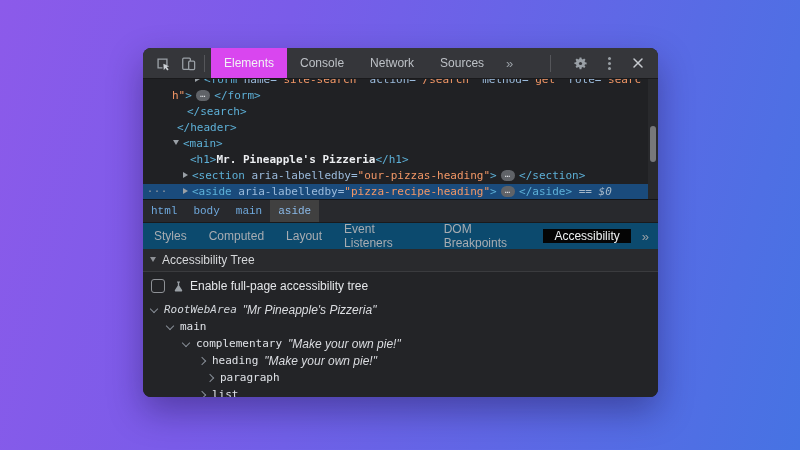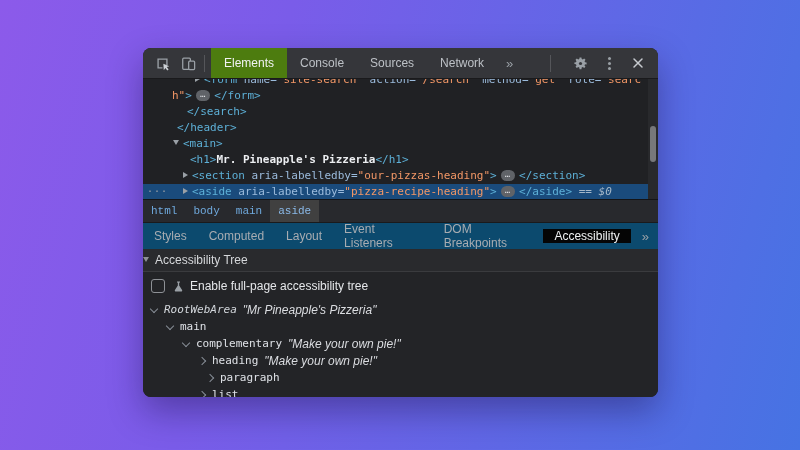--- a/index.html
+++ b/index.html
@@ -17,21 +17,21 @@
   
   .toolbar{
     height:30px;flex:0 0 30px;background:#35363a;display:flex;align-items:center;
     border-bottom:1px solid #1a1a1c;
   }
   .tb-icons{display:flex;align-items:center;gap:6px;padding:0 6px 0 9px;}
   .tb-icon{width:20px;height:20px;display:flex;align-items:center;justify-content:center;border-radius:3px;}
   .vdiv{width:1px;height:17px;background:#55565a;flex:0 0 1px;}
   .tabs1{display:flex;align-items:stretch;height:100%;margin-left:6px;}
   .tab1{display:flex;align-items:center;padding:0 13px;font-size:12px;color:#bdc1c6;cursor:default;}
-  .tab1.active{background:#4d7c0f;color:#f1f3f4;}
+  .tab1.active{background:#d946ef;color:#f1f3f4;}
   .more-chev{font-size:13px;color:#9aa0a6;padding:0 9px;display:flex;align-items:center;}
   .tb-right{margin-left:auto;display:flex;align-items:center;gap:0;padding-right:10px;}
   .tb-right .vdiv{margin-right:10px;}
   .tb-right .tb-icon{margin-left:9px;}
   .kebab{display:flex;flex-direction:column;gap:2px;}
   .kebab i{width:3px;height:3px;border-radius:50%;background:#9aa0a6;}
   
   .code{
     position:relative;height:120px;flex:0 0 120px;background:#202124;overflow:hidden;
     font-family:"DejaVu Sans Mono","Liberation Mono",monospace;font-size:11px;
@@ -60,21 +60,21 @@
   .crumb{display:flex;align-items:center;padding:0 8px;font-size:11px;color:#6fa9dd;cursor:default;font-family:Liberation Mono, monospace;}
   .crumb.active{background:#404040;color:#8ab9e8;}
   
   .tabs2{height:26px;flex:0 0 26px;background:#0c4a6e;display:flex;align-items:center;border-top:1px solid #1a1a1c;}
   .tab2{display:flex;align-items:center;padding:0 11px;font-size:12px;color:#a8acb1;cursor:default;}
   .tab2.active{background:#050505;color:#f1f3f4;}
   .tabs2 .more-chev{margin-left:2px;}
   
   .sec-header{
     height:22px;flex:0 0 22px;background:#292a2d;border-bottom:1px solid #3a3b3e;
-    display:flex;align-items:center;font-size:12px;color:#d5d7da;
+    display:flex;align-items:center;padding-left:7px;font-size:12px;color:#d5d7da;
   }
   .sec-header .tri.expanded{border-top-color:#8e9196;margin-right:6px;}
   .a11y{flex:1;background:#232427;overflow:hidden;}
   .chk-row{height:24px;display:flex;align-items:center;padding-left:8px;margin-top:2px;text-align:center;}
   .checkbox{width:12px;height:12px;border:1.5px solid #8e9196;border-radius:3px;background:transparent;flex:0 0 12px;}
   .flask{margin:0 5px 0 7px;display:flex;align-items:center;}
   .chk-label{font-size:12px;color:#e4e6e9;}
   .tree{padding-top:3px;}
   .trow{height:17px;display:flex;align-items:center;font-size:11px;}
   .chev{width:5px;height:5px;border-right:1.5px solid #868d96;border-bottom:1.5px solid #868d96;display:inline-block;flex:0 0 5px;margin-right:7px;}
@@ -101,22 +101,22 @@
         <svg width="17" height="17" viewBox="0 0 20 20">
           <rect x="3.2" y="3.8" width="9" height="13" rx="1.2" fill="none" stroke="#9aa0a6" stroke-width="1.5"></rect>
           <rect x="10.2" y="7.2" width="7" height="10" rx="1.2" fill="#35363a" stroke="#9aa0a6" stroke-width="1.5"></rect>
         </svg>
       </div>
     </div>
     <div class="vdiv"></div>
     <div class="tabs1" id="tabs1">
         <div class="tab1 active">Elements</div>
         <div class="tab1">Console</div>
+        <div class="tab1">Network</div>
         <div class="tab1">Sources</div>
-        <div class="tab1">Network</div>
       </div>
     <div class="more-chev">»</div>
     <div class="tb-right">
       <div class="vdiv"></div>
       <div class="tb-icon">
         <svg width="15" height="15" viewBox="0 0 16 16">
           <path fill="#9aa0a6" d="M14.5 9.1l-1.7-.3c-.1.4-.3.8-.5 1.2l1 1.4-1.4 1.4-1.4-1c-.4.2-.8.4-1.2.5l-.3 1.7H7l-.3-1.7c-.4-.1-.8-.3-1.2-.5l-1.4 1-1.4-1.4 1-1.4c-.2-.4-.4-.8-.5-1.2l-1.7-.3V7l1.7-.3c.1-.4.3-.8.5-1.2l-1-1.4 1.4-1.4 1.4 1c.4-.2.8-.4 1.2-.5L7 1.5h2l.3 1.7c.4.1.8.3 1.2.5l1.4-1 1.4 1.4-1 1.4c.2.4.4.8.5 1.2l1.7.3z"></path>
           <circle cx="8" cy="8" r="1.7" fill="#35363a"></circle>
         </svg>
       </div>

